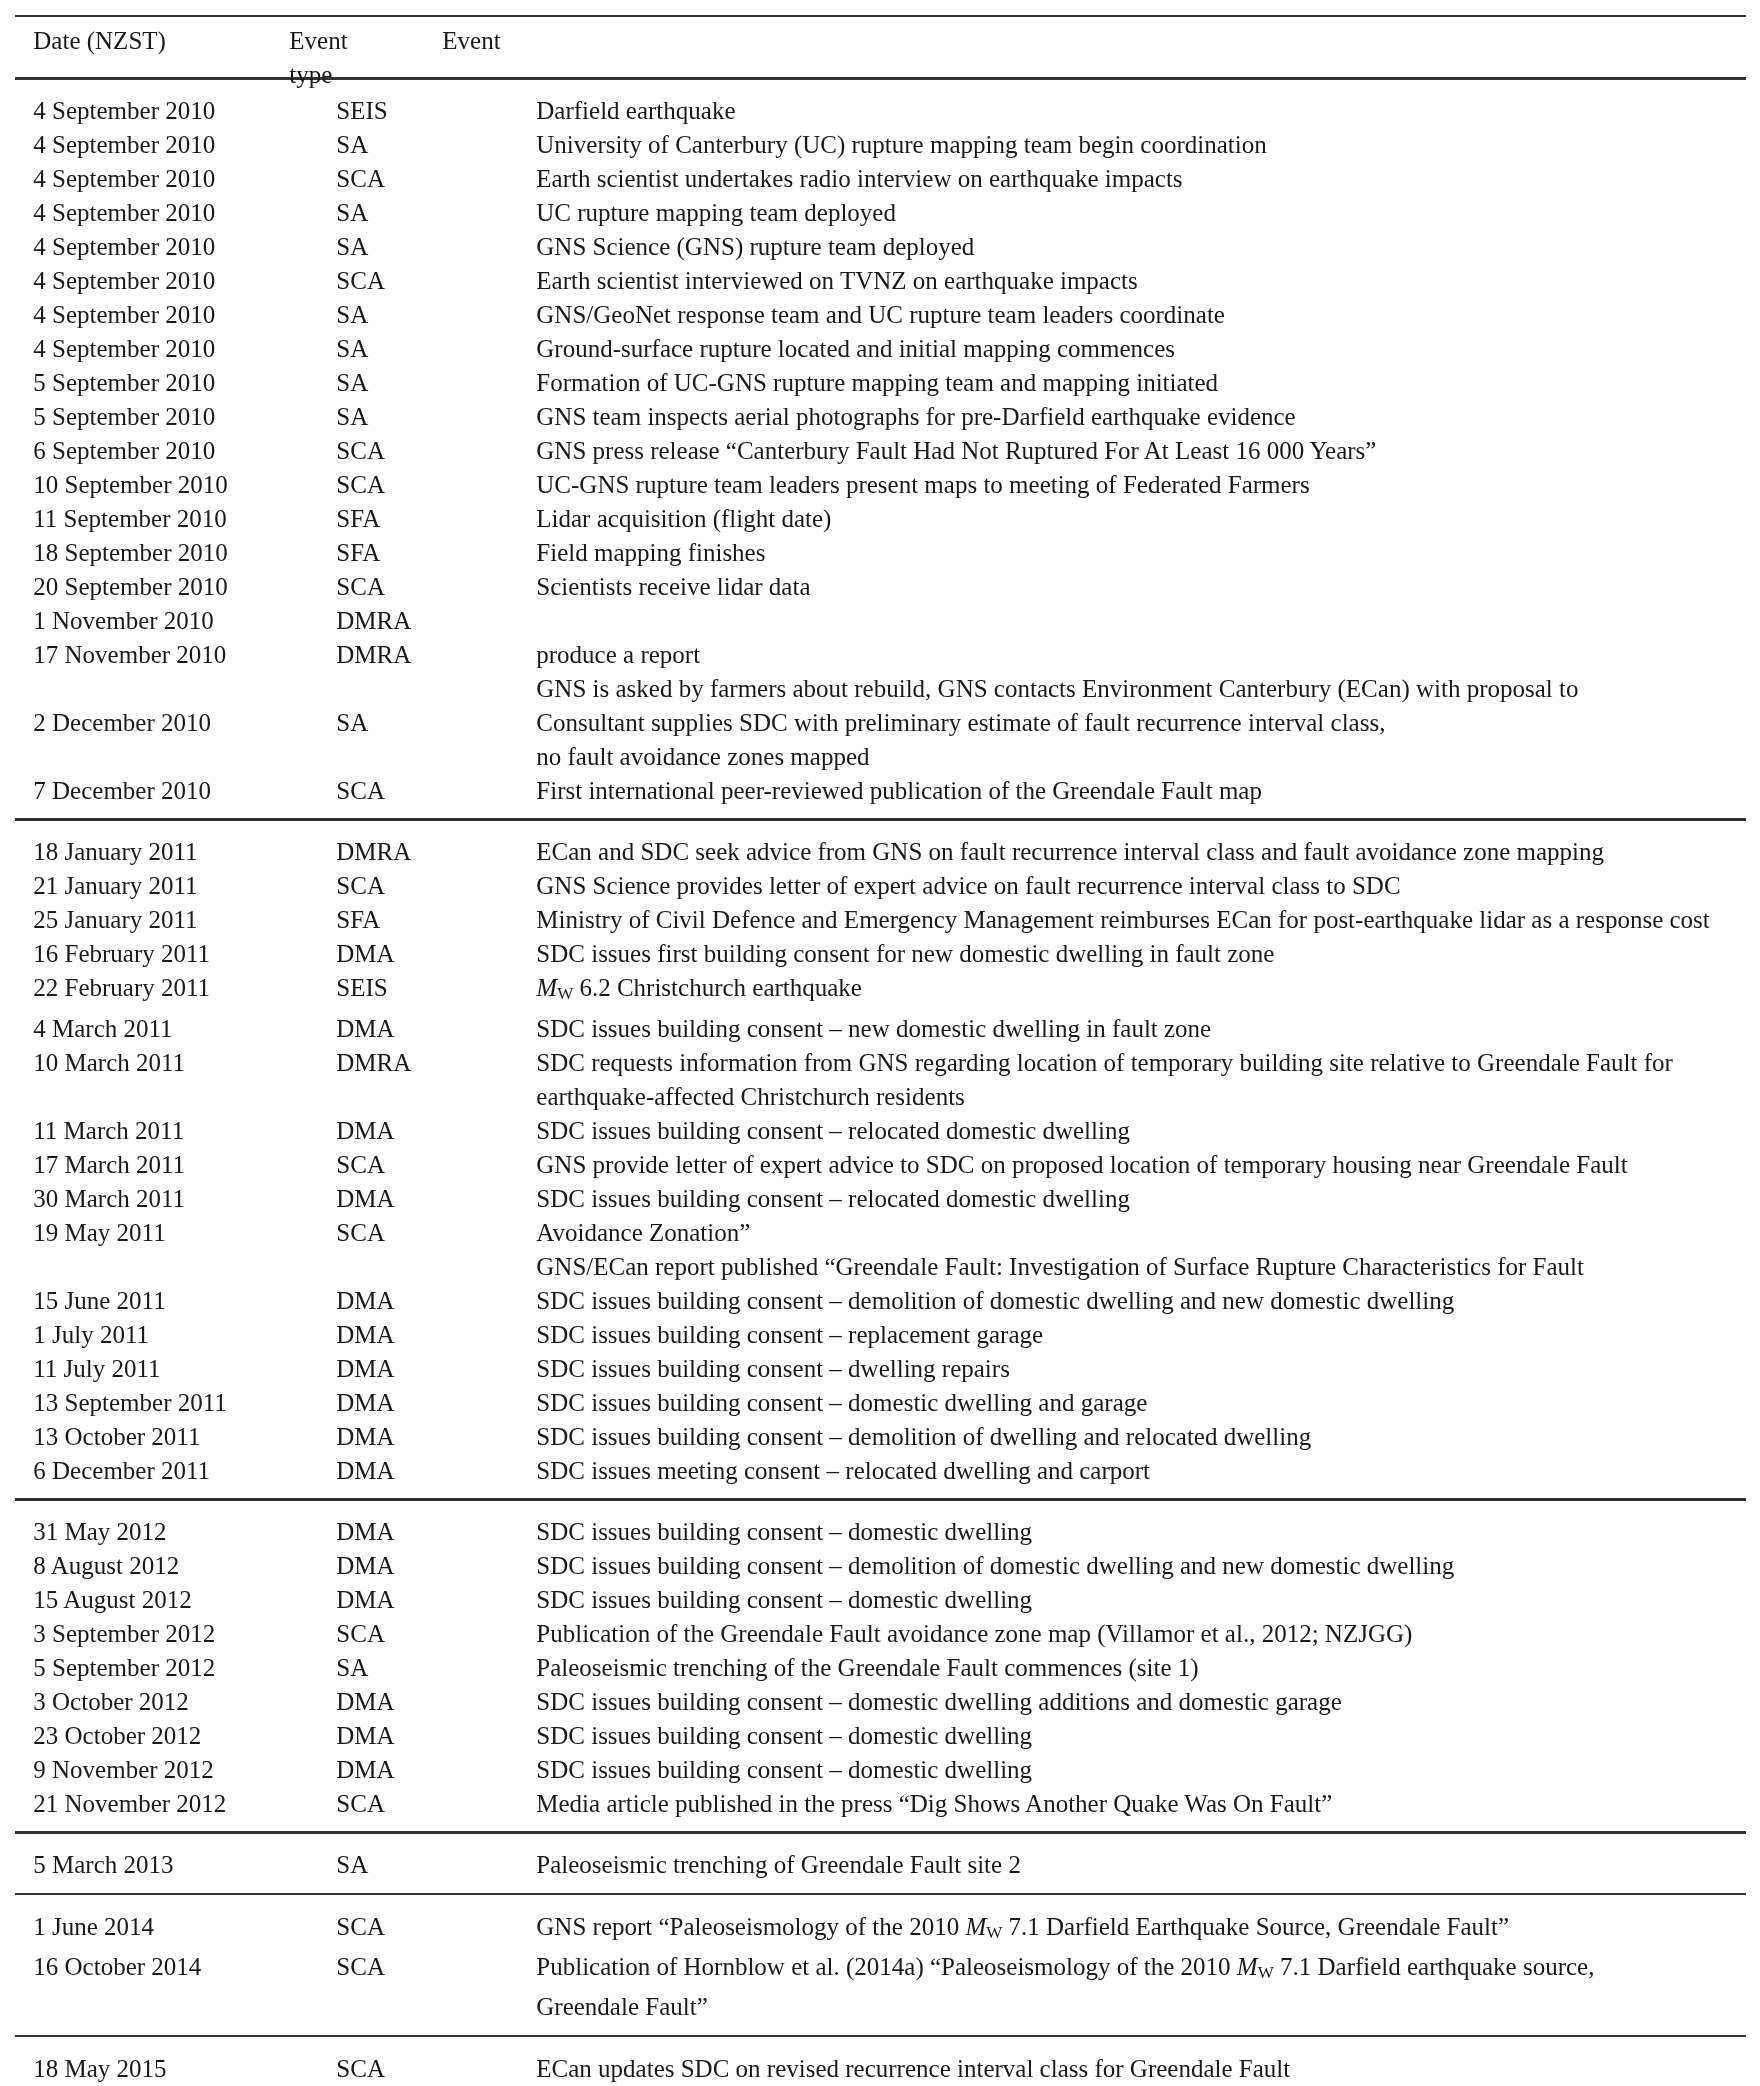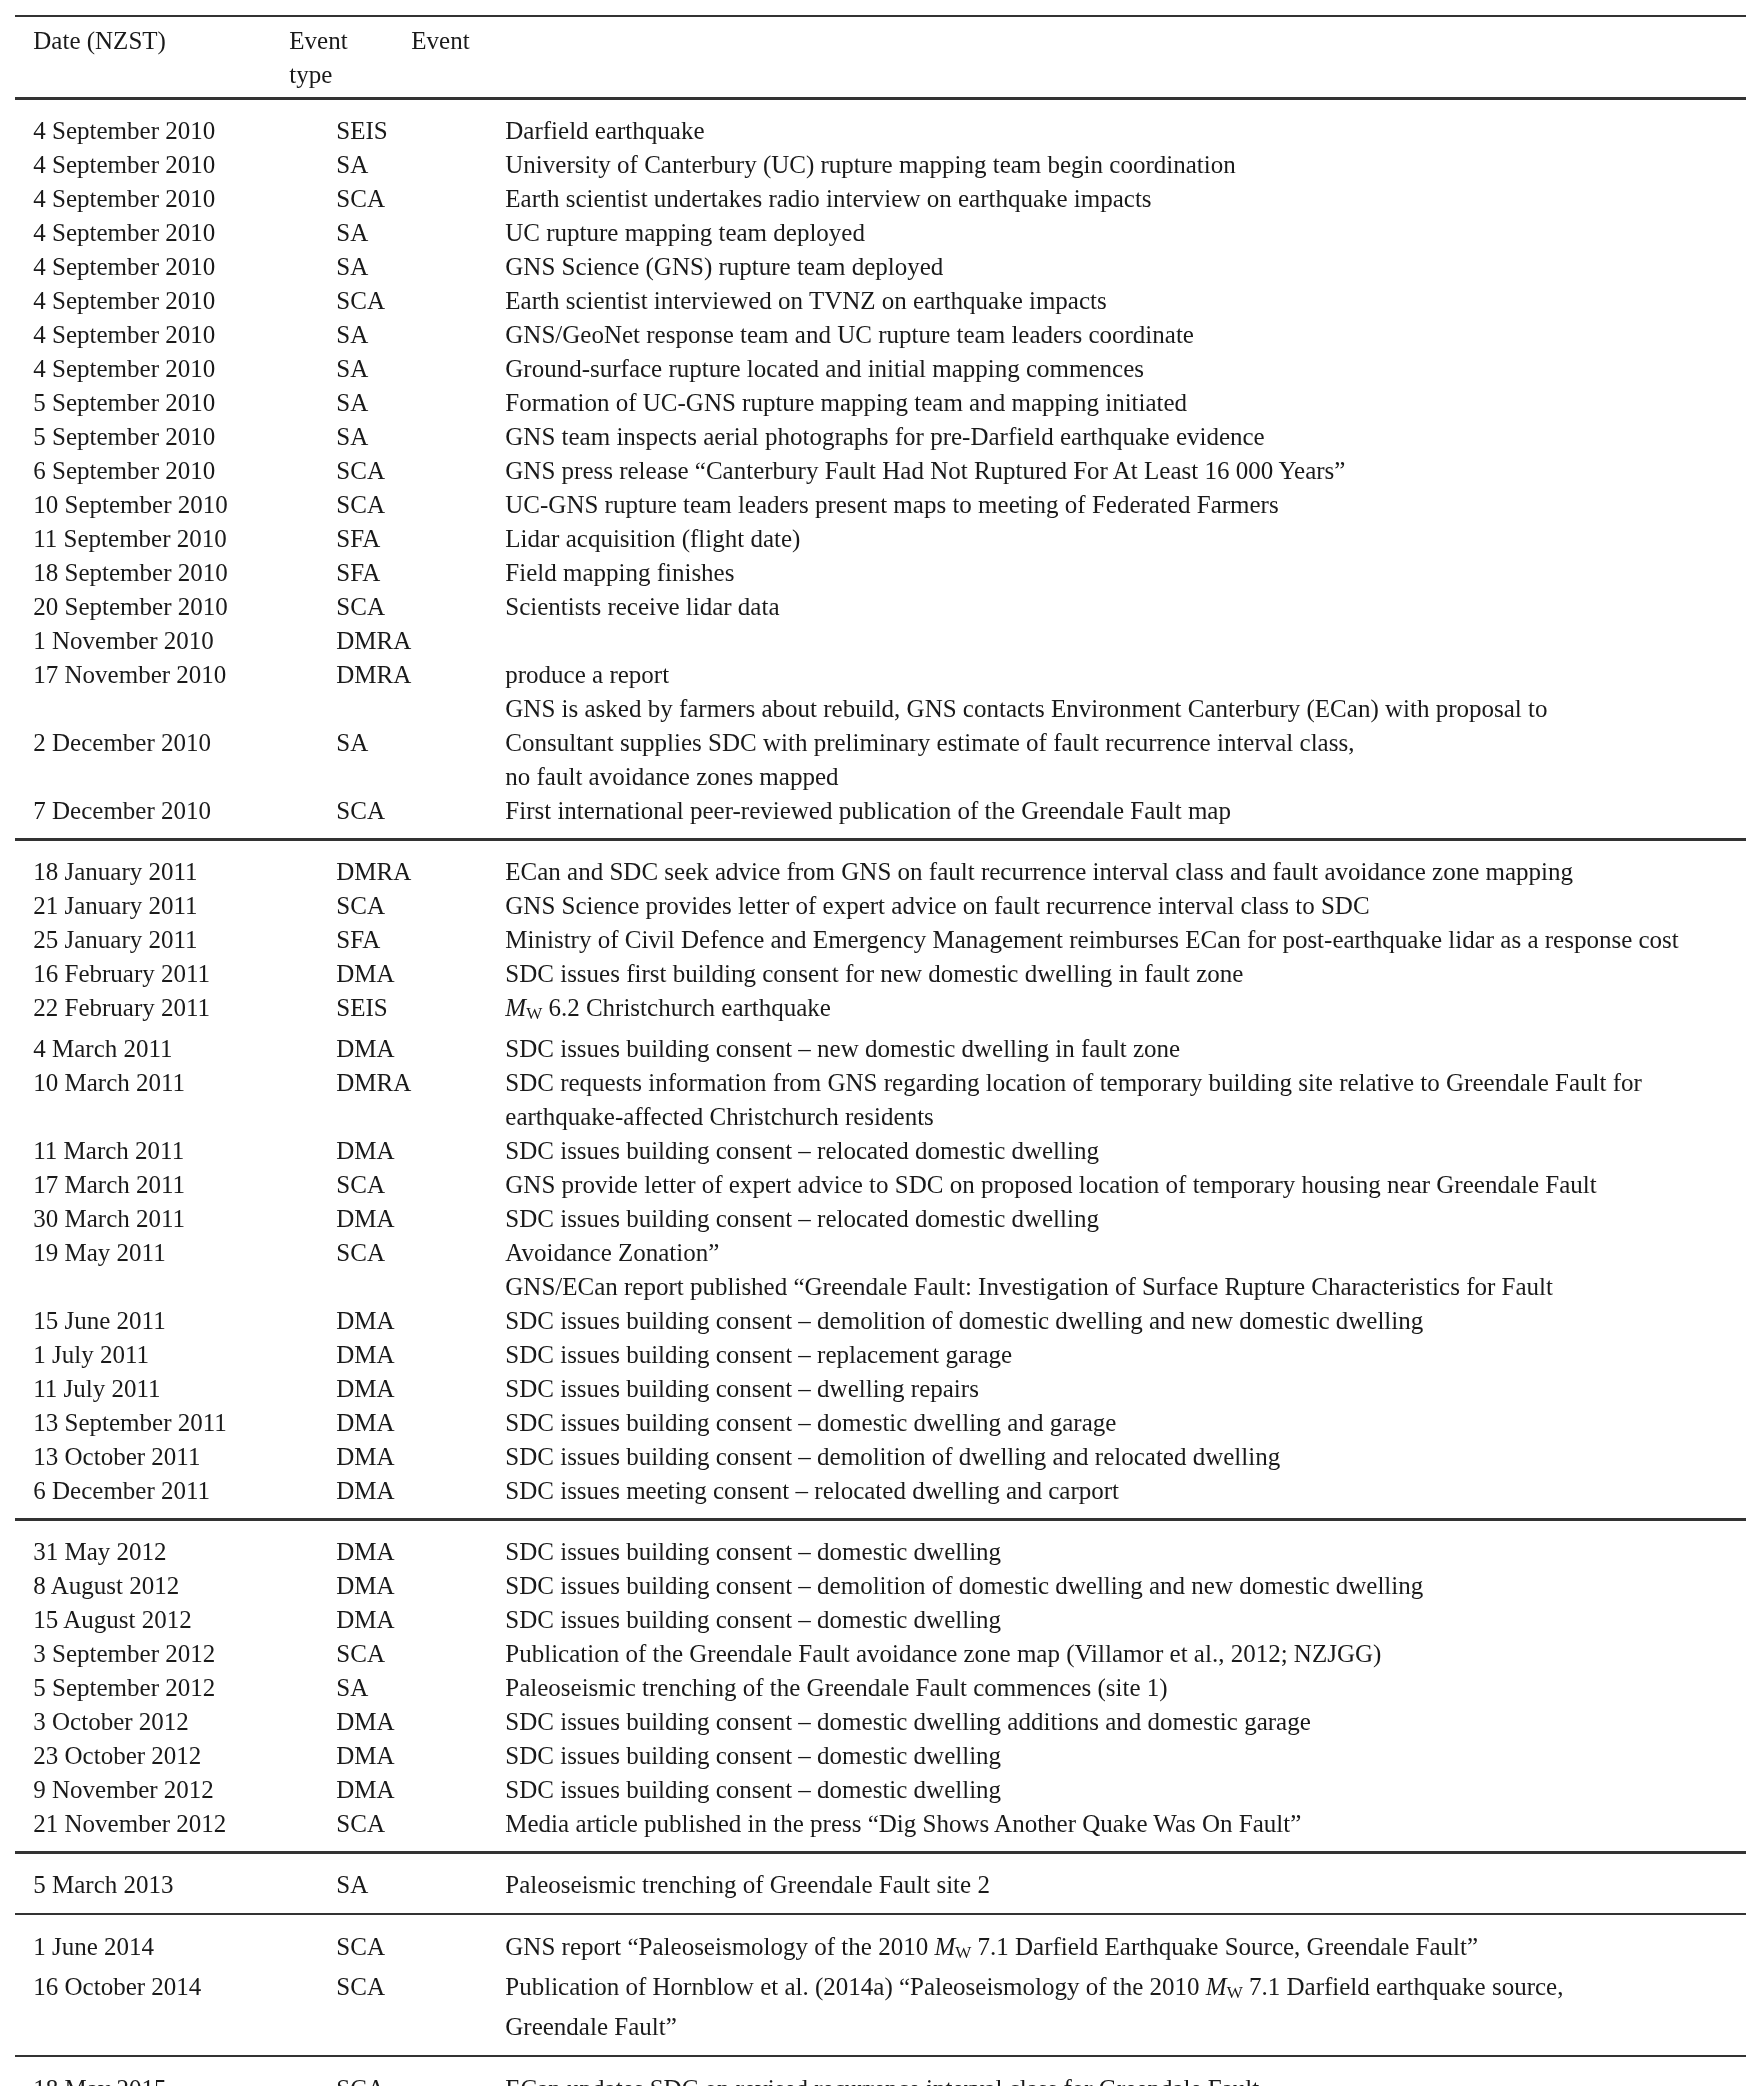--- a/index.html
+++ b/index.html
@@ -1,24 +1,24 @@
 <!DOCTYPE html>
 <html style="font-size:13.6px"><head>
 <meta charset="utf-8">
 <style>
   html, body { margin: 0; padding: 0; background: #ffffff; }
   body { width: 1761px; height: 2087px; position: relative; overflow: hidden;
          font-family: "Liberation Serif", "DejaVu Serif", serif; color: #1a1a1a; }
   .table { position: absolute; left: 15.3px; top: 14.5px; width: 1731px; }
   .rule { height: 2.6px; background: #333; width: 100%; }
-  .header { display: flex; padding: 6.8px 0 8.5px 0; height: 80px; box-sizing: border-box; }
+  .header { display: flex; padding: 6.8px 0 8.5px 0; height: 60px; box-sizing: border-box; }
   .row { display: flex; line-height: 34px; font-size: 25px; gap: 47px; }
   .c1 { width: 274px; padding-left: 18px; box-sizing: border-box; flex: none; }
   .c2 { width: 122px; flex: none; }
-  .c3 { flex: 1; }
+  .c3 { flex: 1; margin-left: 31px; }
   .header .cell { font-size: 25px; line-height: 34px; }
   .group { padding: 14.5px 0 10.2px 0; }
   .mw i { font-style: italic; }
   .mw sub { font-size: 17px; font-style: normal; vertical-align: -3.4px; }
 </style>
 </head>
 <body>
 
 <div class="table">
   <div class="rule"></div>

